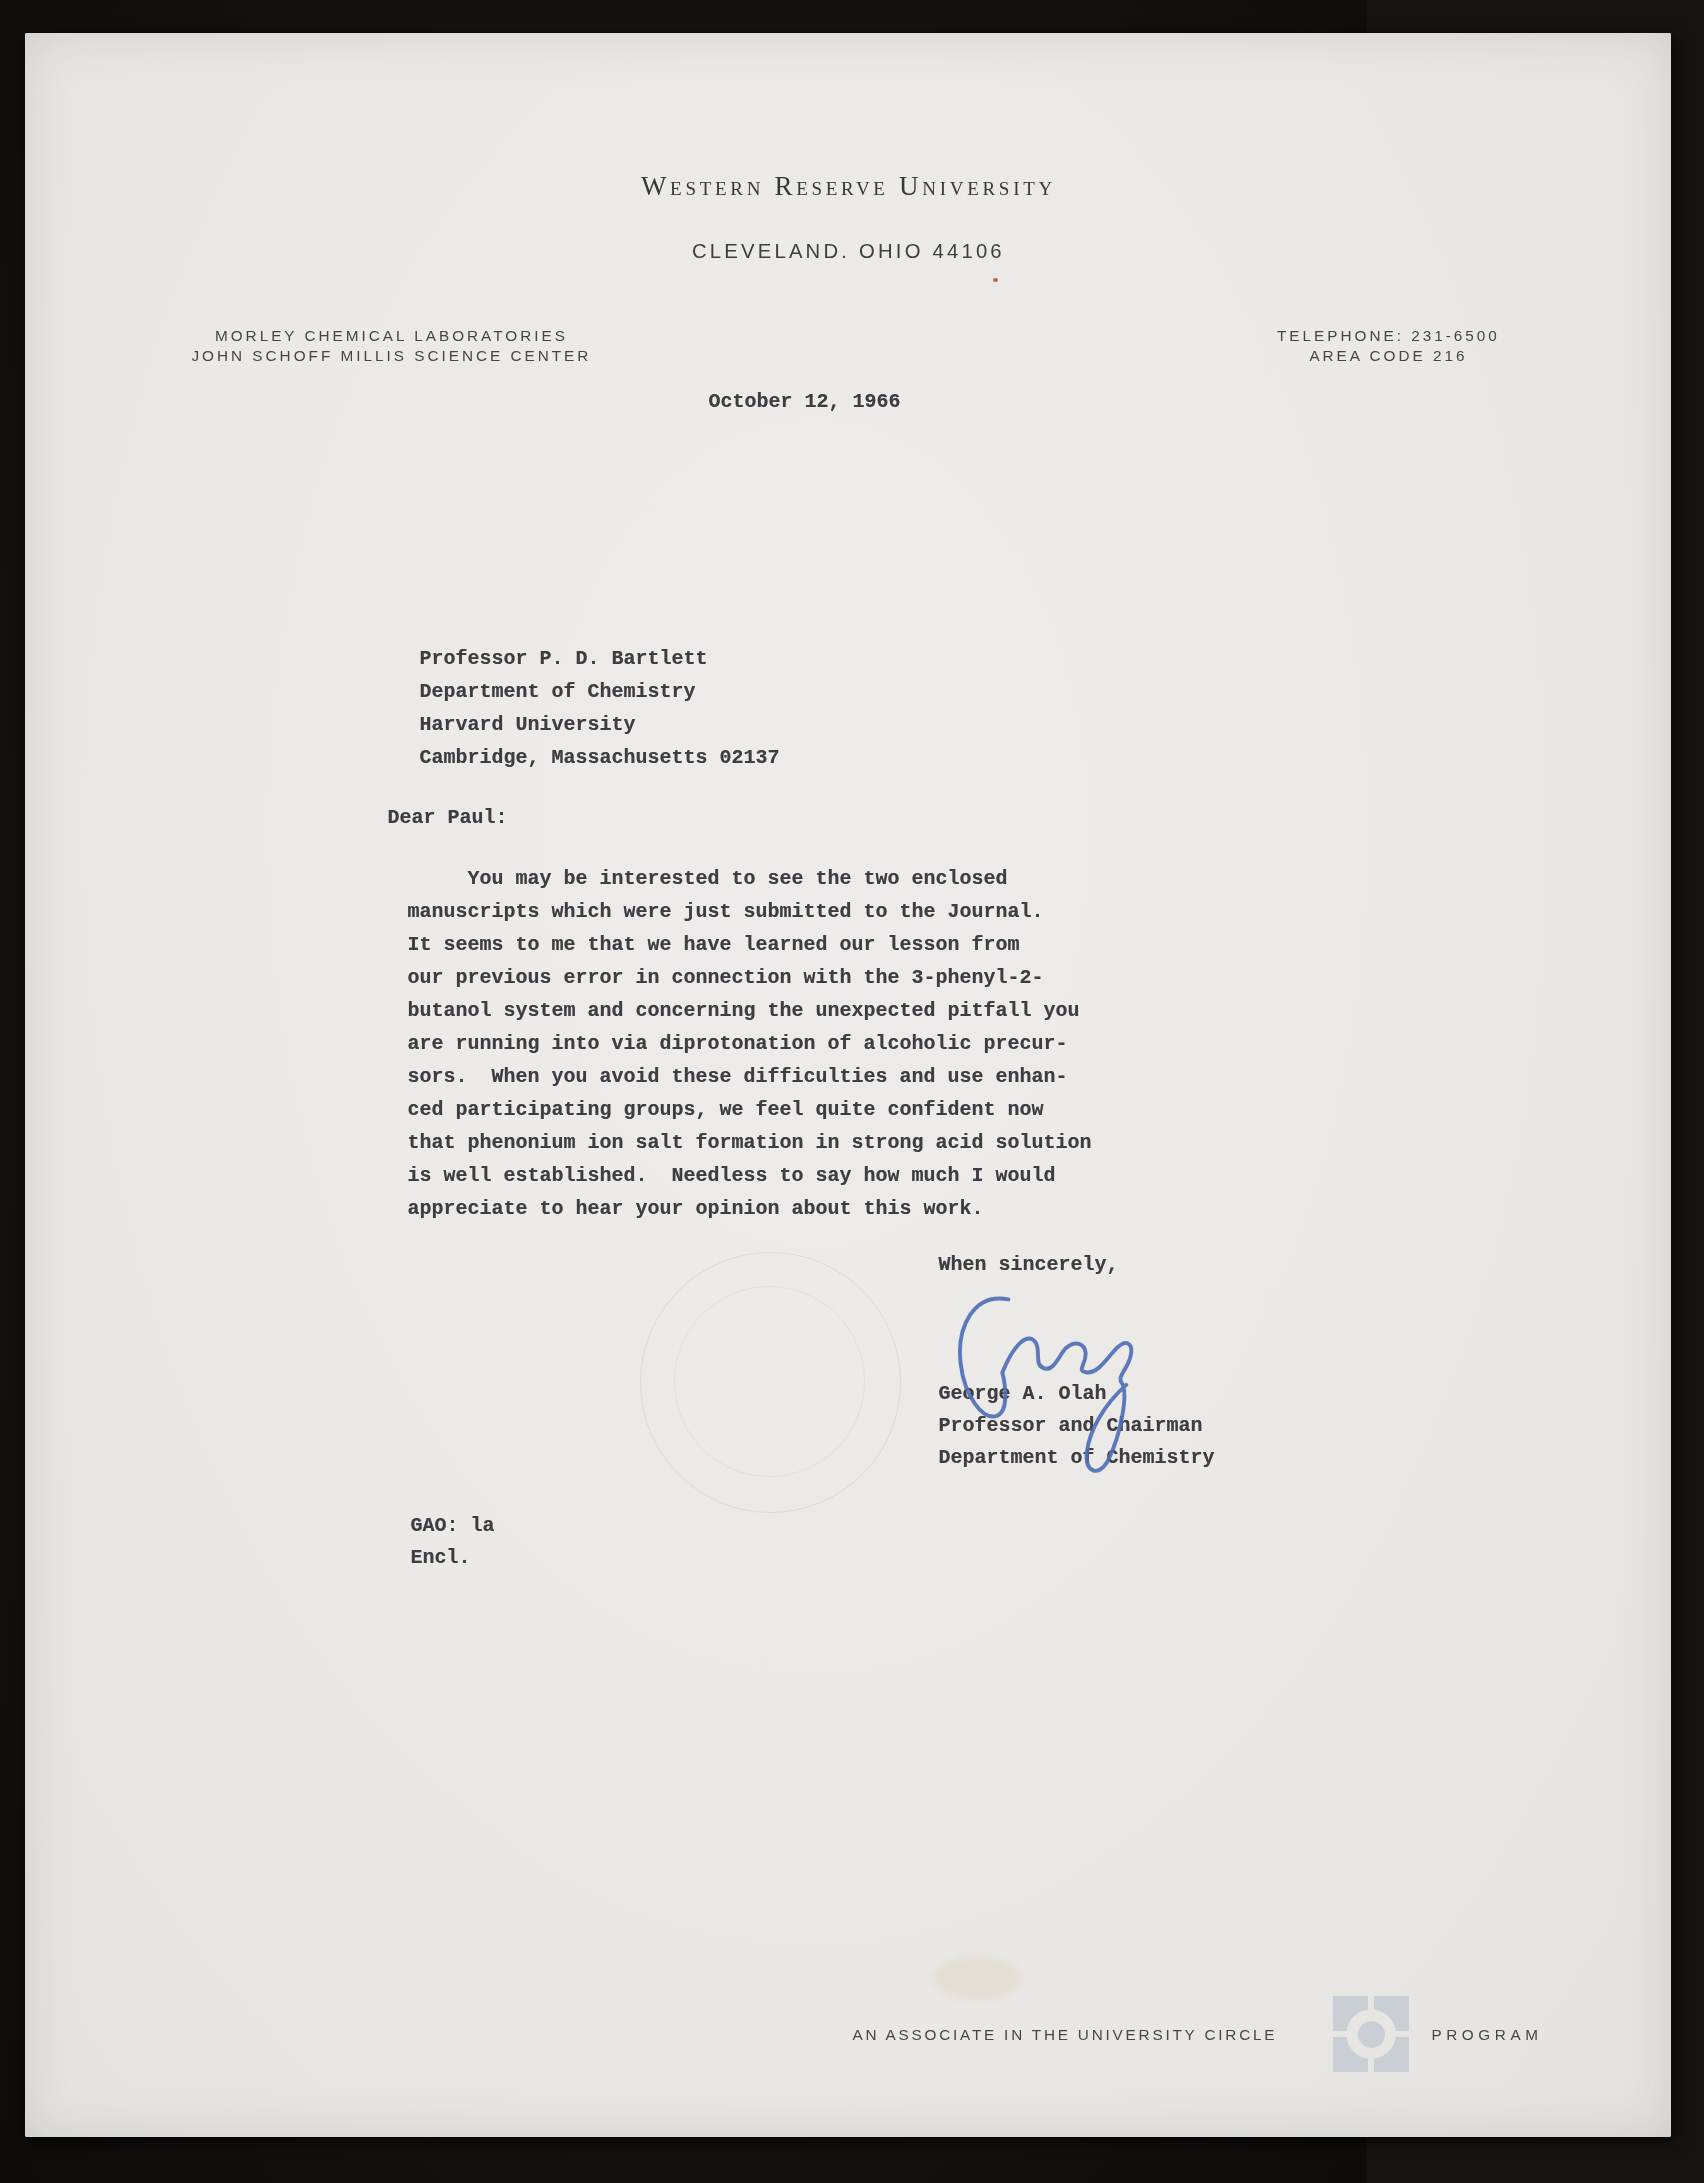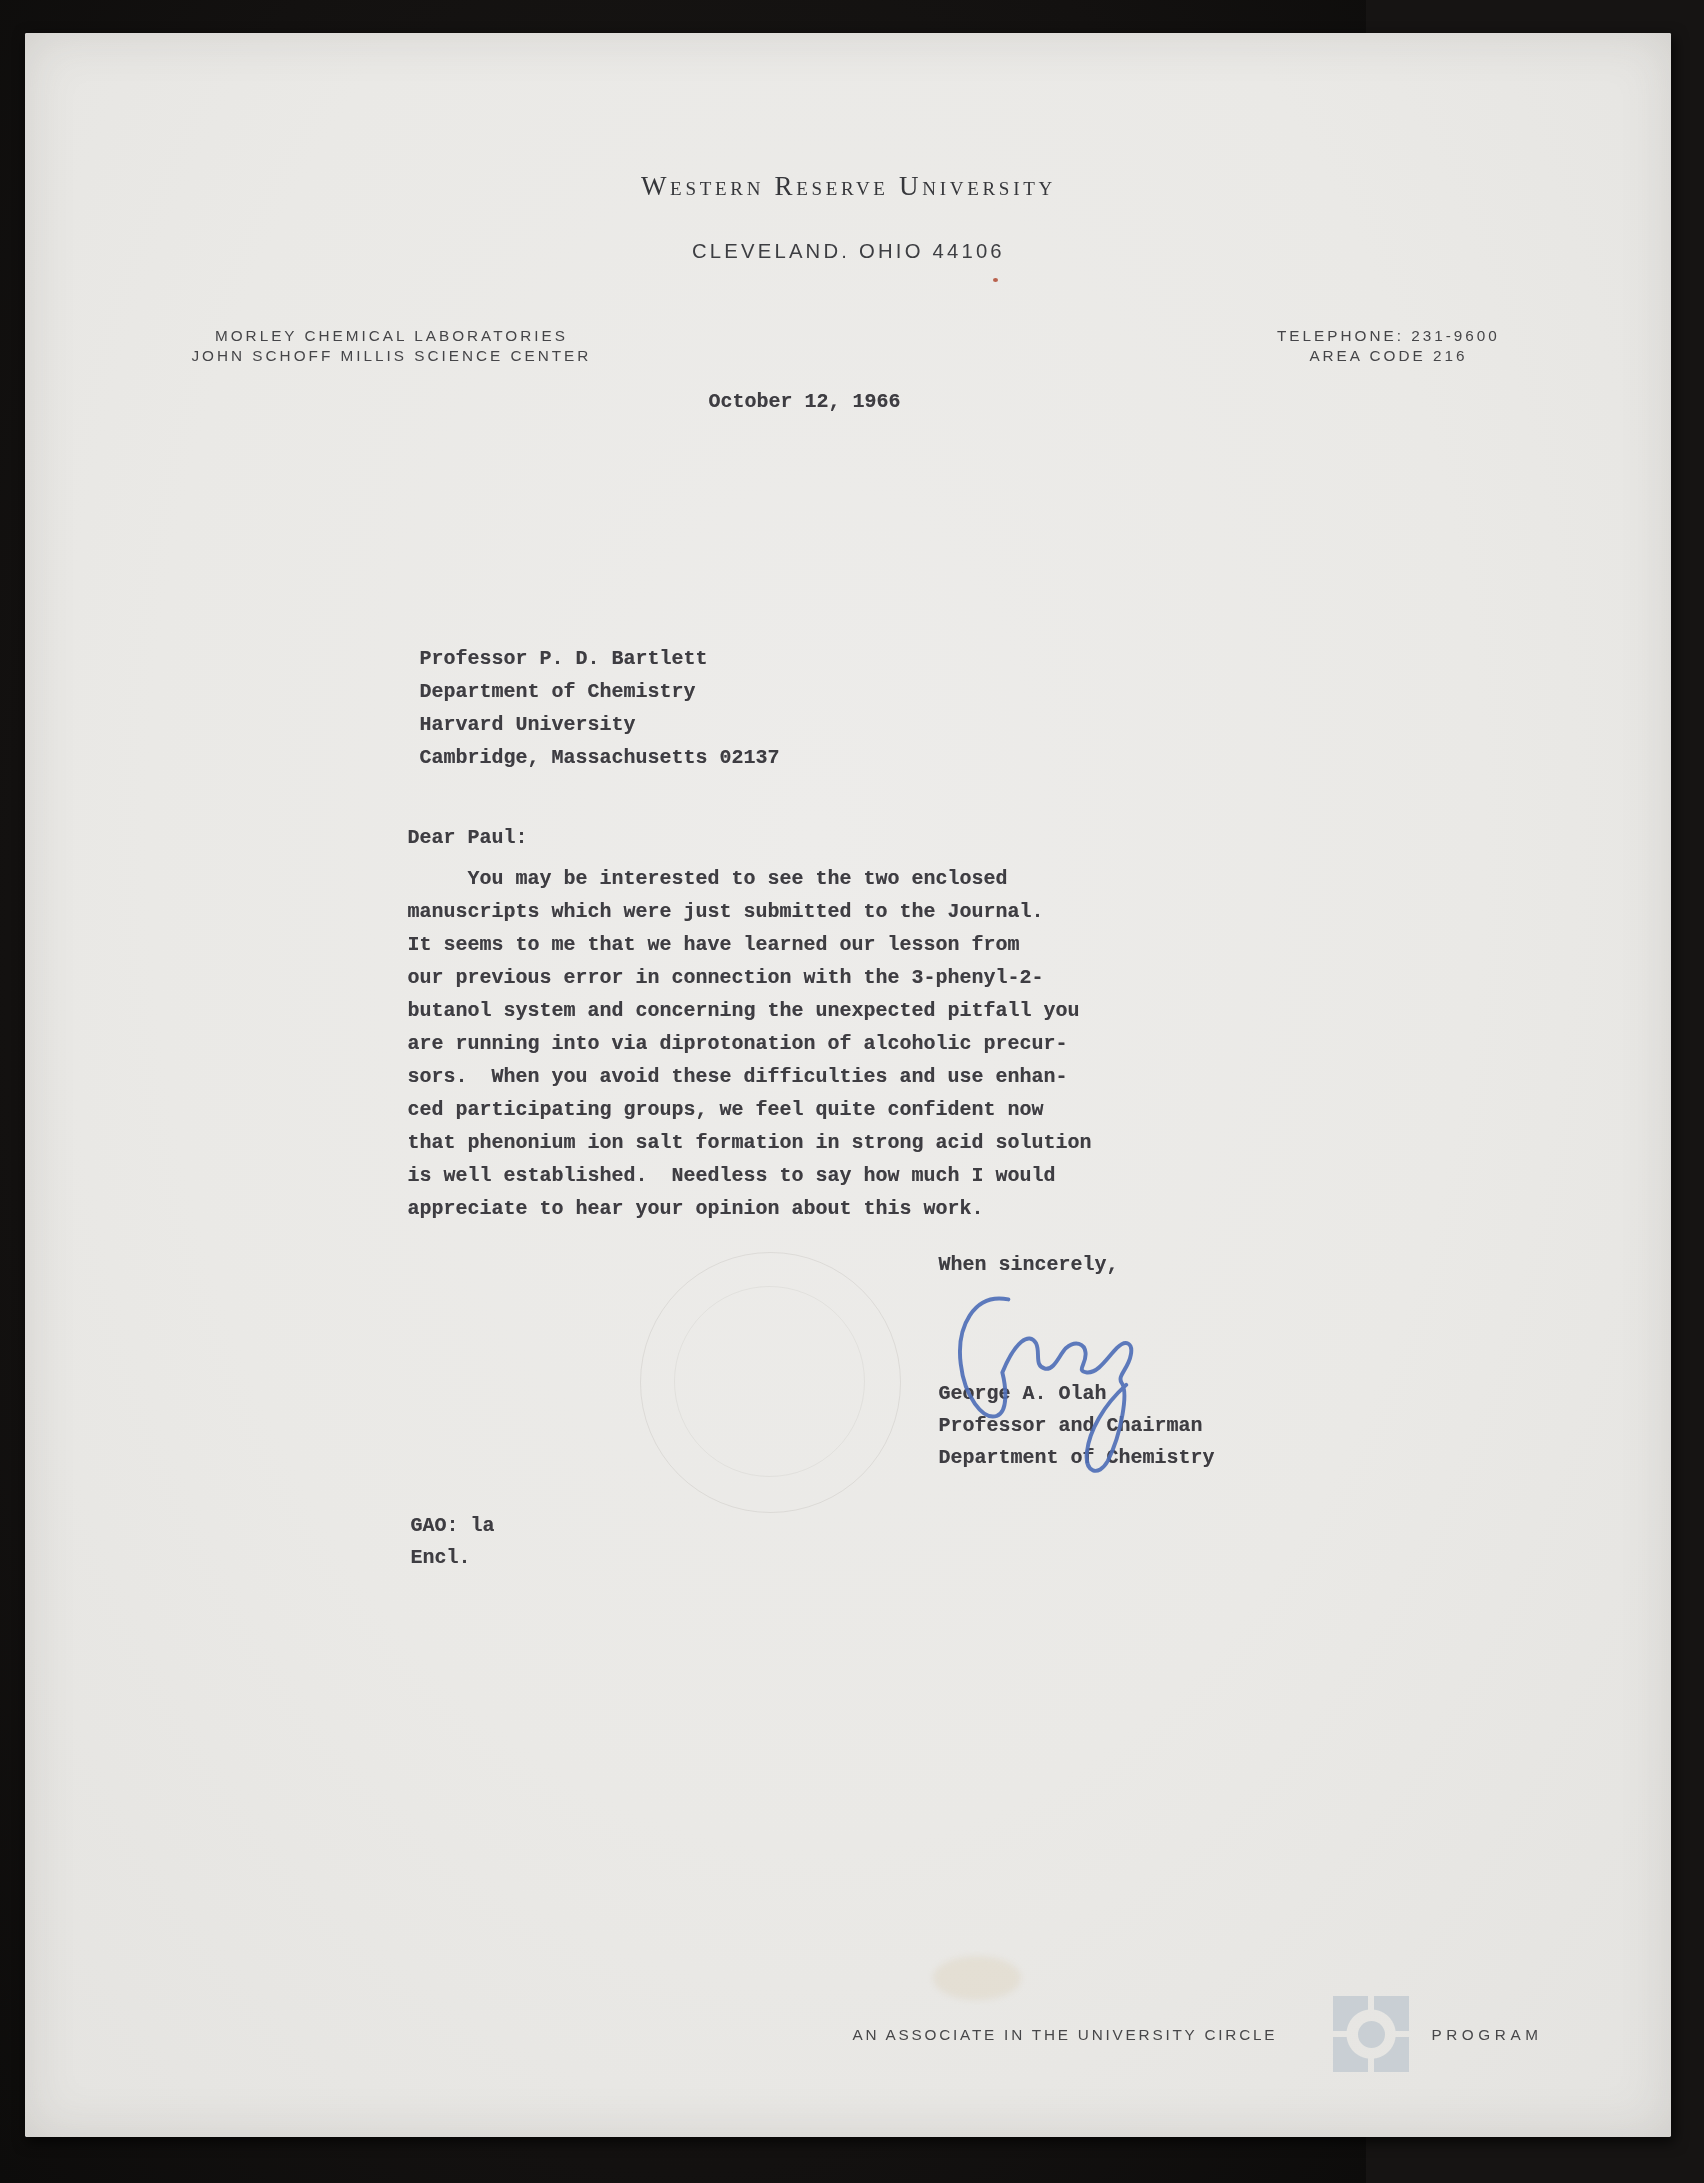--- a/index.html
+++ b/index.html
@@ -114,33 +114,33 @@
 </head>
 <body>
 
 <div id="stage">
   <div id="paper">
 
     <div class="abs lh-univ">Western Reserve University</div>
     <div class="abs lh-city">CLEVELAND. OHIO 44106</div>
     <div class="abs lh-small lh-left ml">MORLEY CHEMICAL LABORATORIES
 JOHN SCHOFF MILLIS SCIENCE CENTER</div>
-    <div class="abs lh-small lh-right ml">TELEPHONE: 231-9600
+    <div class="abs lh-small lh-right ml">TELEPHONE: 231-6500
 AREA CODE 216</div>
 
     <div class="abs" id="ink-speck"></div>
 
     <div class="abs type" style="left:683px; top:352px;">October 12, 1966</div>
 
     <div class="abs type ml" style="left:382px; top:609px;margin-left:12px;">Professor P. D. Bartlett
 Department of Chemistry
 Harvard University
 Cambridge, Massachusetts 02137</div>
 
-    <div class="abs type" style="left:382px; top:768px;margin-top:20px;">Dear Paul:</div>
+    <div class="abs type" style="left:362px; top:768px;">Dear Paul:</div>
 
     <div class="abs type ml" style="left:382px; top:829px;">     You may be interested to see the two enclosed
 manuscripts which were just submitted to the Journal.
 It seems to me that we have learned our lesson from
 our previous error in connection with the 3-phenyl-2-
 butanol system and concerning the unexpected pitfall you
 are running into via diprotonation of alcoholic precur-
 sors.  When you avoid these difficulties and use enhan-
 ced participating groups, we feel quite confident now
 that phenonium ion salt formation in strong acid solution

